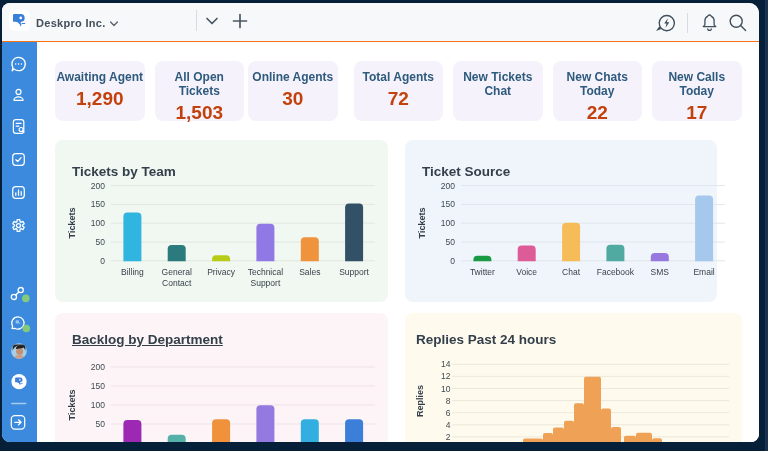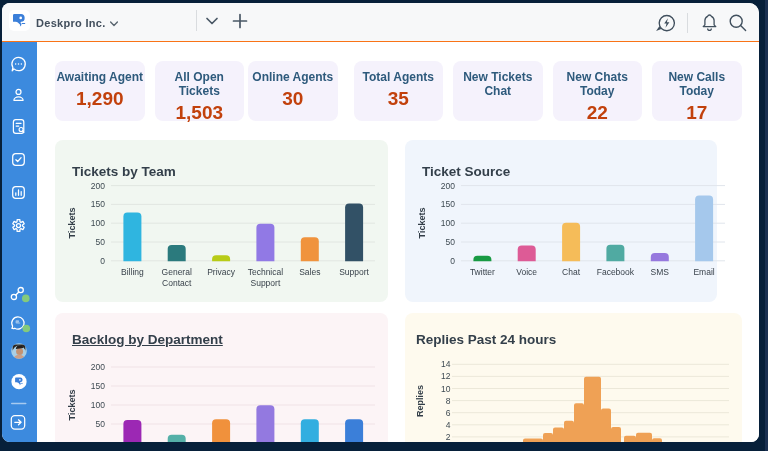--- a/index.html
+++ b/index.html
@@ -140,21 +140,21 @@
     <div class="card" style="left:152.5px; top:58.5px;">
       <div class="t">All Open Tickets</div>
       <div class="n">1,503</div>
     </div>
     <div class="card" style="left:246px; top:58.5px;">
       <div class="t">Online Agents</div>
       <div class="n">30</div>
     </div>
     <div class="card" style="left:351.5px; top:58.5px;">
       <div class="t">Total Agents</div>
-      <div class="n">35</div>
+      <div class="n">72</div>
     </div>
     <div class="card" style="left:451.0px; top:58.5px;">
       <div class="t">New Tickets Chat</div>
     </div>
     <div class="card" style="left:550.5px; top:58.5px;">
       <div class="t">New Chats Today</div>
       <div class="n">22</div>
     </div>
     <div class="card" style="left:650.0px; top:58.5px;">
       <div class="t">New Calls Today</div>

